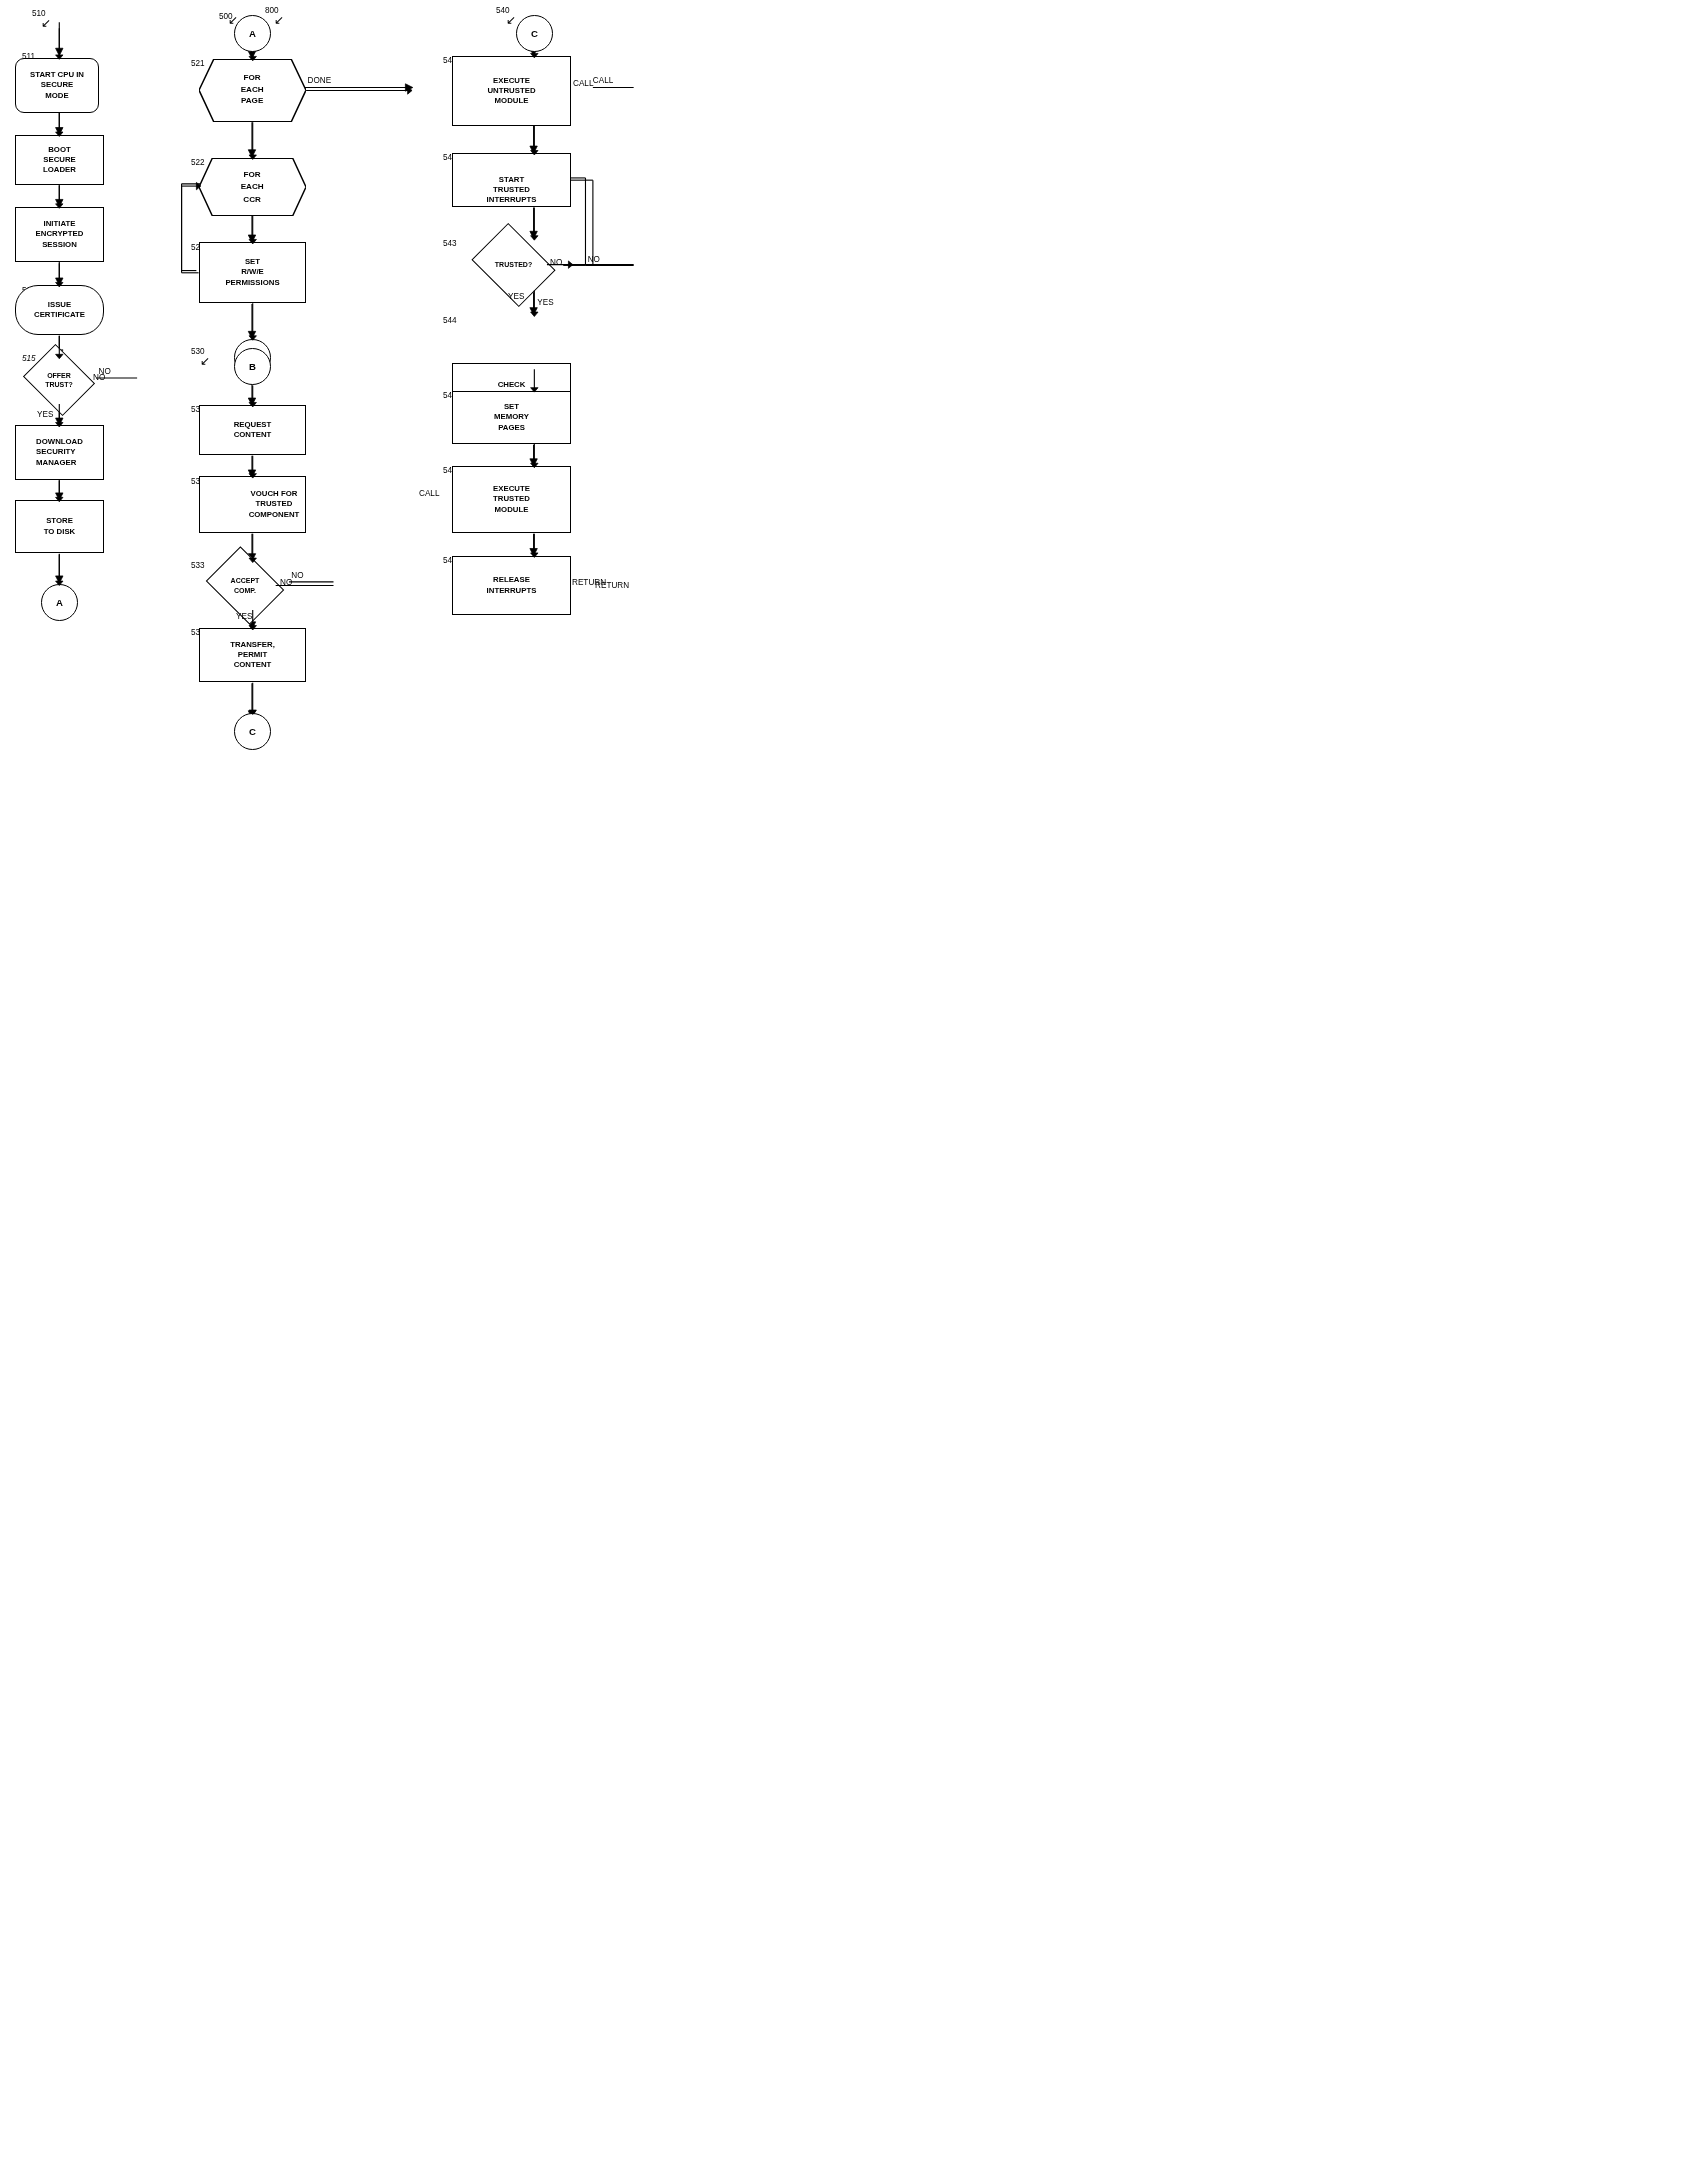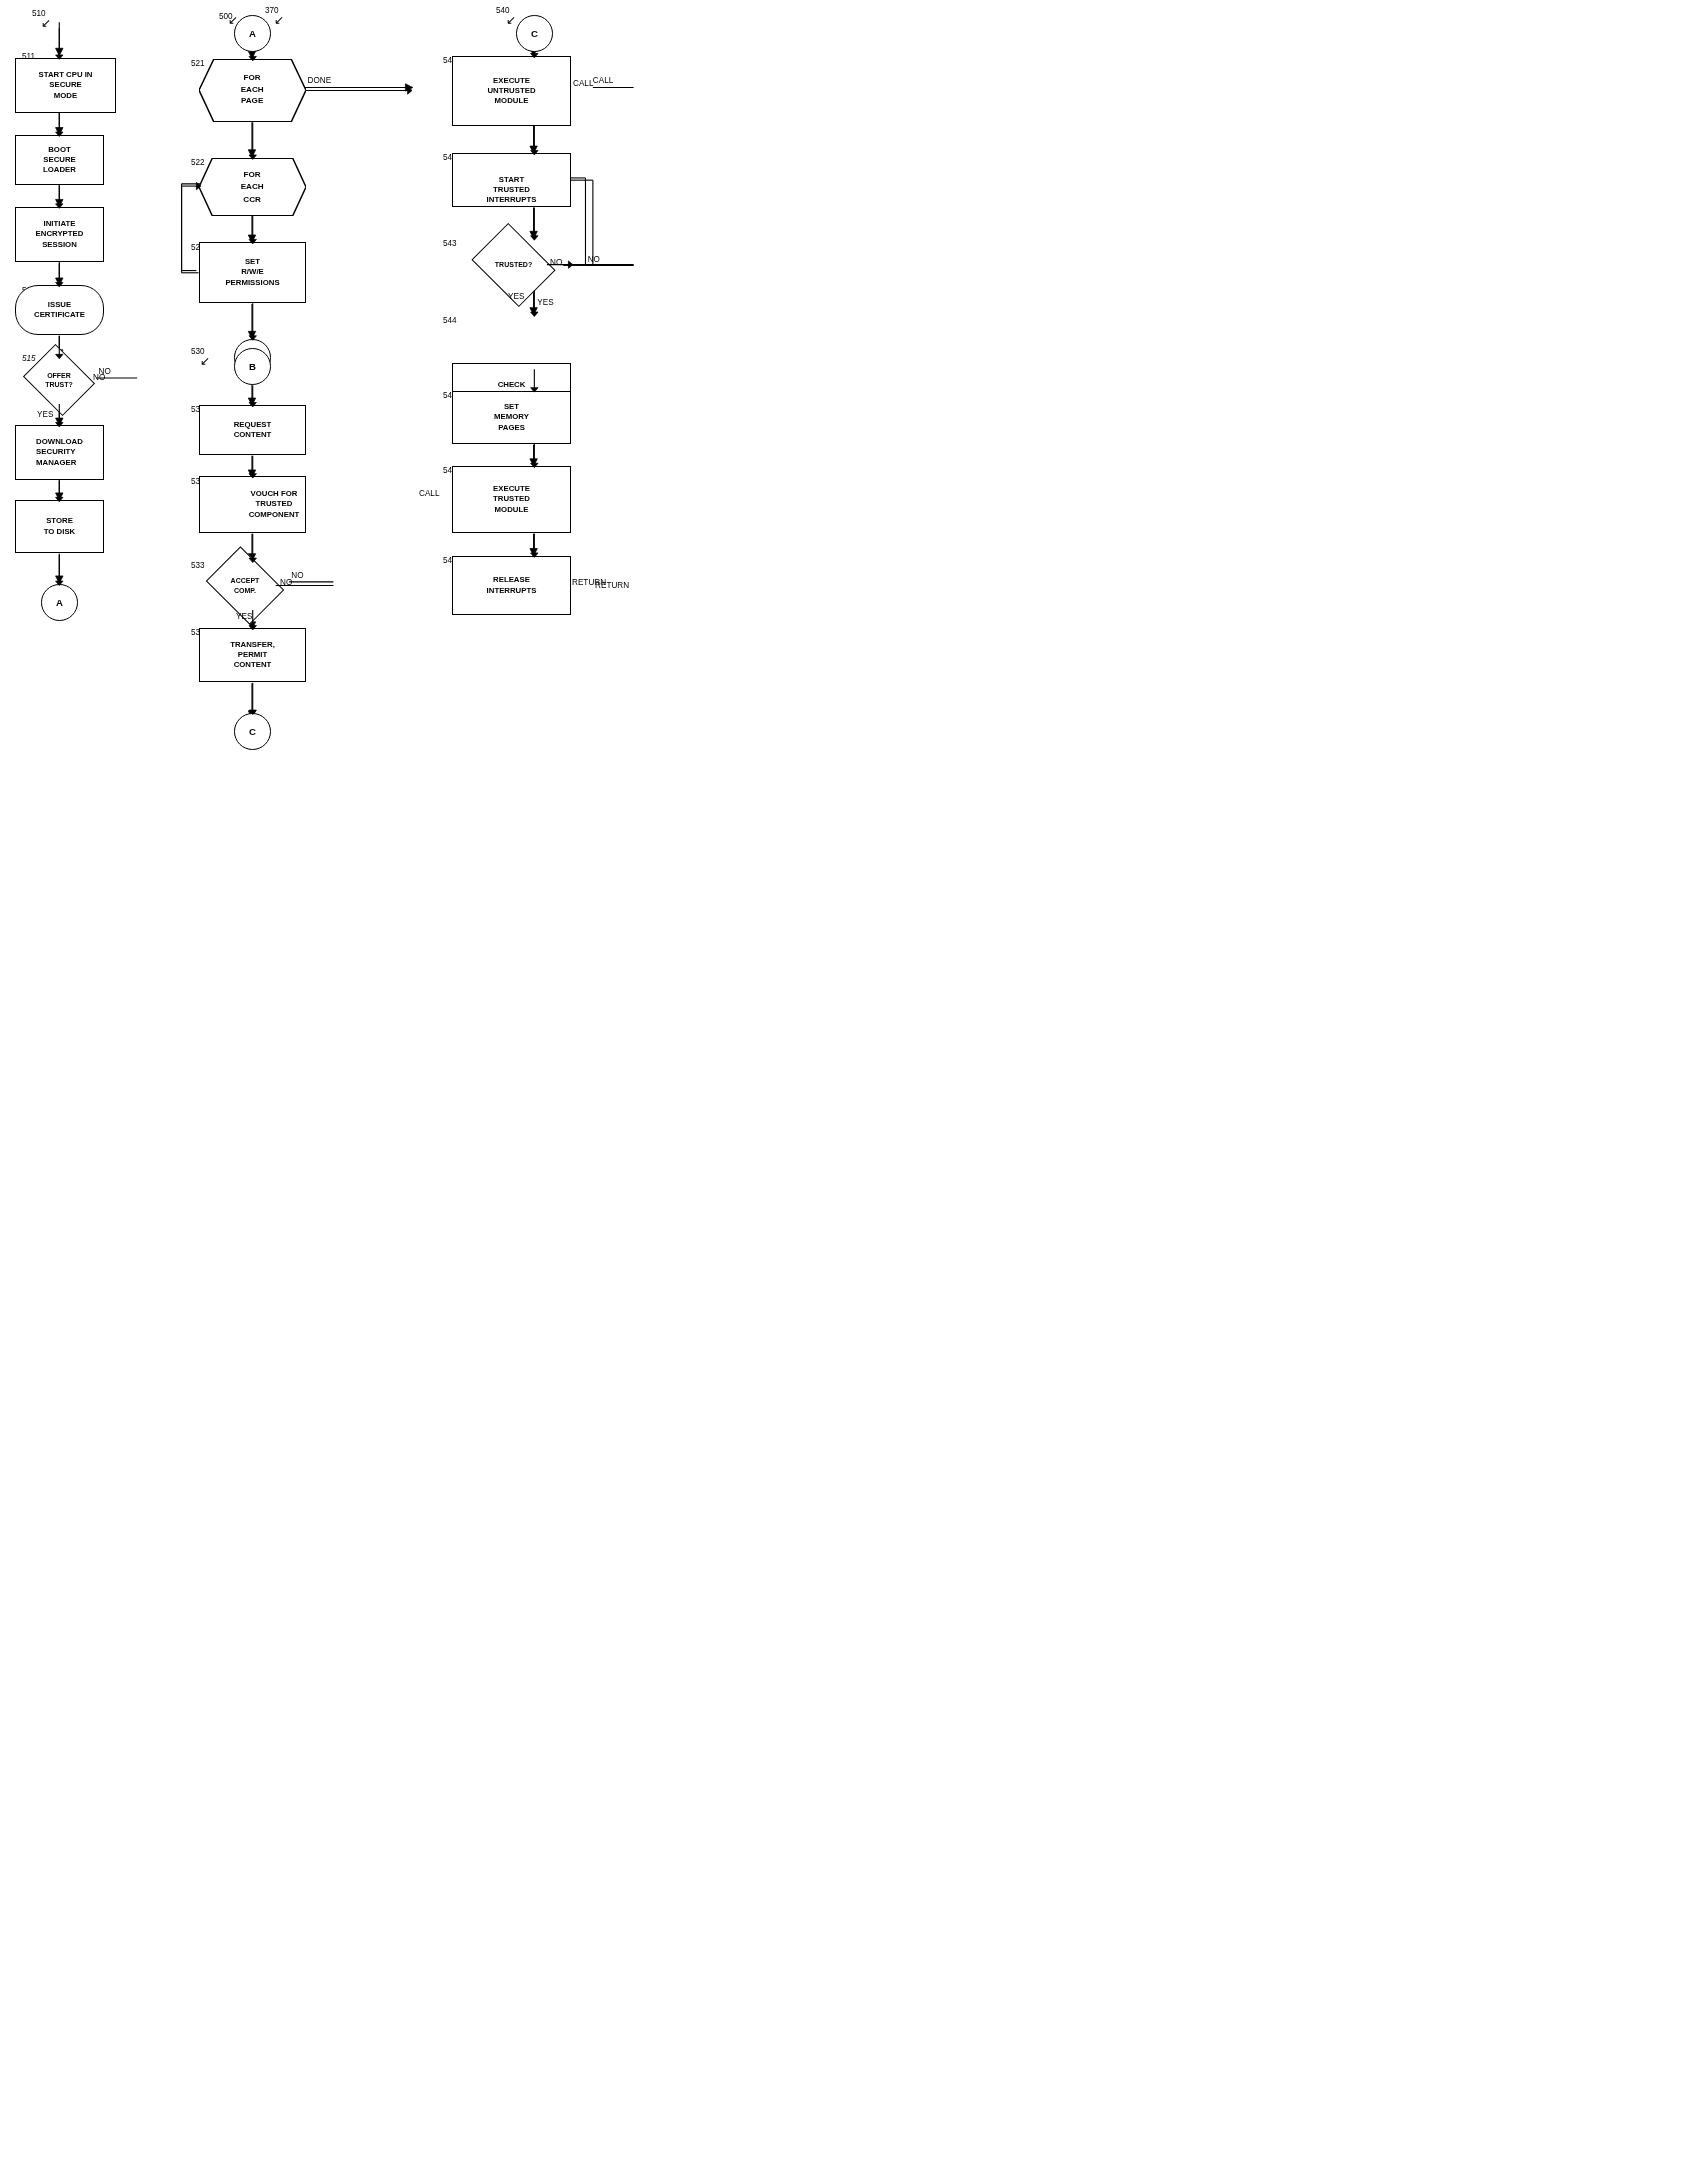--- a/index.html
+++ b/index.html
@@ -201,21 +201,21 @@
 
     <text x="725" y="412" font-size="11" fill="#000">YES</text>
 
     <text x="50" y="562" font-size="11" fill="#000">YES</text>
   </svg>
 
   <span class="label-num" style="left:32px; top:9px;">510</span>
   <span style="position:absolute; left:41px; top:16.3px; font-size:12px;">↙</span>
 
   <span class="label-num" style="left:22px; top:52px;">511</span>
-  <div class="fc-rect" style="left:15px; top:58px; width:101px; height:55px;">
+  <div class="fc-rect" style="left:15px; top:58px; width:84px; height:55px;border-radius:9px;">
     <span style="font-size:7.8px; white-space:pre-line; text-align:center;">START CPU IN
 SECURE
 MODE</span>
   </div>
 
   <span class="label-num" style="left:22px; top:136px;">512</span>
   <div class="fc-rect" style="left:15px; top:135px; width:89px; height:50px;">
     <span style="font-size:7.8px; white-space:pre-line; text-align:center;">BOOT
 SECURE
 LOADER</span>
@@ -259,21 +259,21 @@
     <span>A</span>
   </div>
 
   <span class="label-num" style="left:219px; top:12px;">500</span>
   <span style="position:absolute; left:228px; top:13.3px; font-size:12px;">↙</span>
 
   <div class="fc-circle" style="left:234px; top:15px; width:37px; height:37px;">
     <span>A</span>
   </div>
 
-  <span class="label-num" style="left:265px; top:6px;">370</span>
+  <span class="label-num" style="left:265px; top:6px;">800</span>
   <span style="position:absolute; left:274px; top:13.3px; font-size:12px;">↙</span>
 
   <span class="label-num" style="left:191px; top:59px;">521</span>
   <svg style="position:absolute; left:199px; top:59px; width:107px; height:63px;" viewBox="0 0 145 85" width="107" height="63">
     <polygon points="20,0 125,0 145,42 125,85 20,85 0,42" fill="white" stroke="black" stroke-width="2"></polygon>
     <text x="72" y="28" text-anchor="middle" font-size="11" font-weight="bold" font-family="Arial">FOR</text>
     <text x="72" y="44" text-anchor="middle" font-size="11" font-weight="bold" font-family="Arial">EACH</text>
     <text x="72" y="60" text-anchor="middle" font-size="11" font-weight="bold" font-family="Arial">PAGE</text>
   </svg>
 

